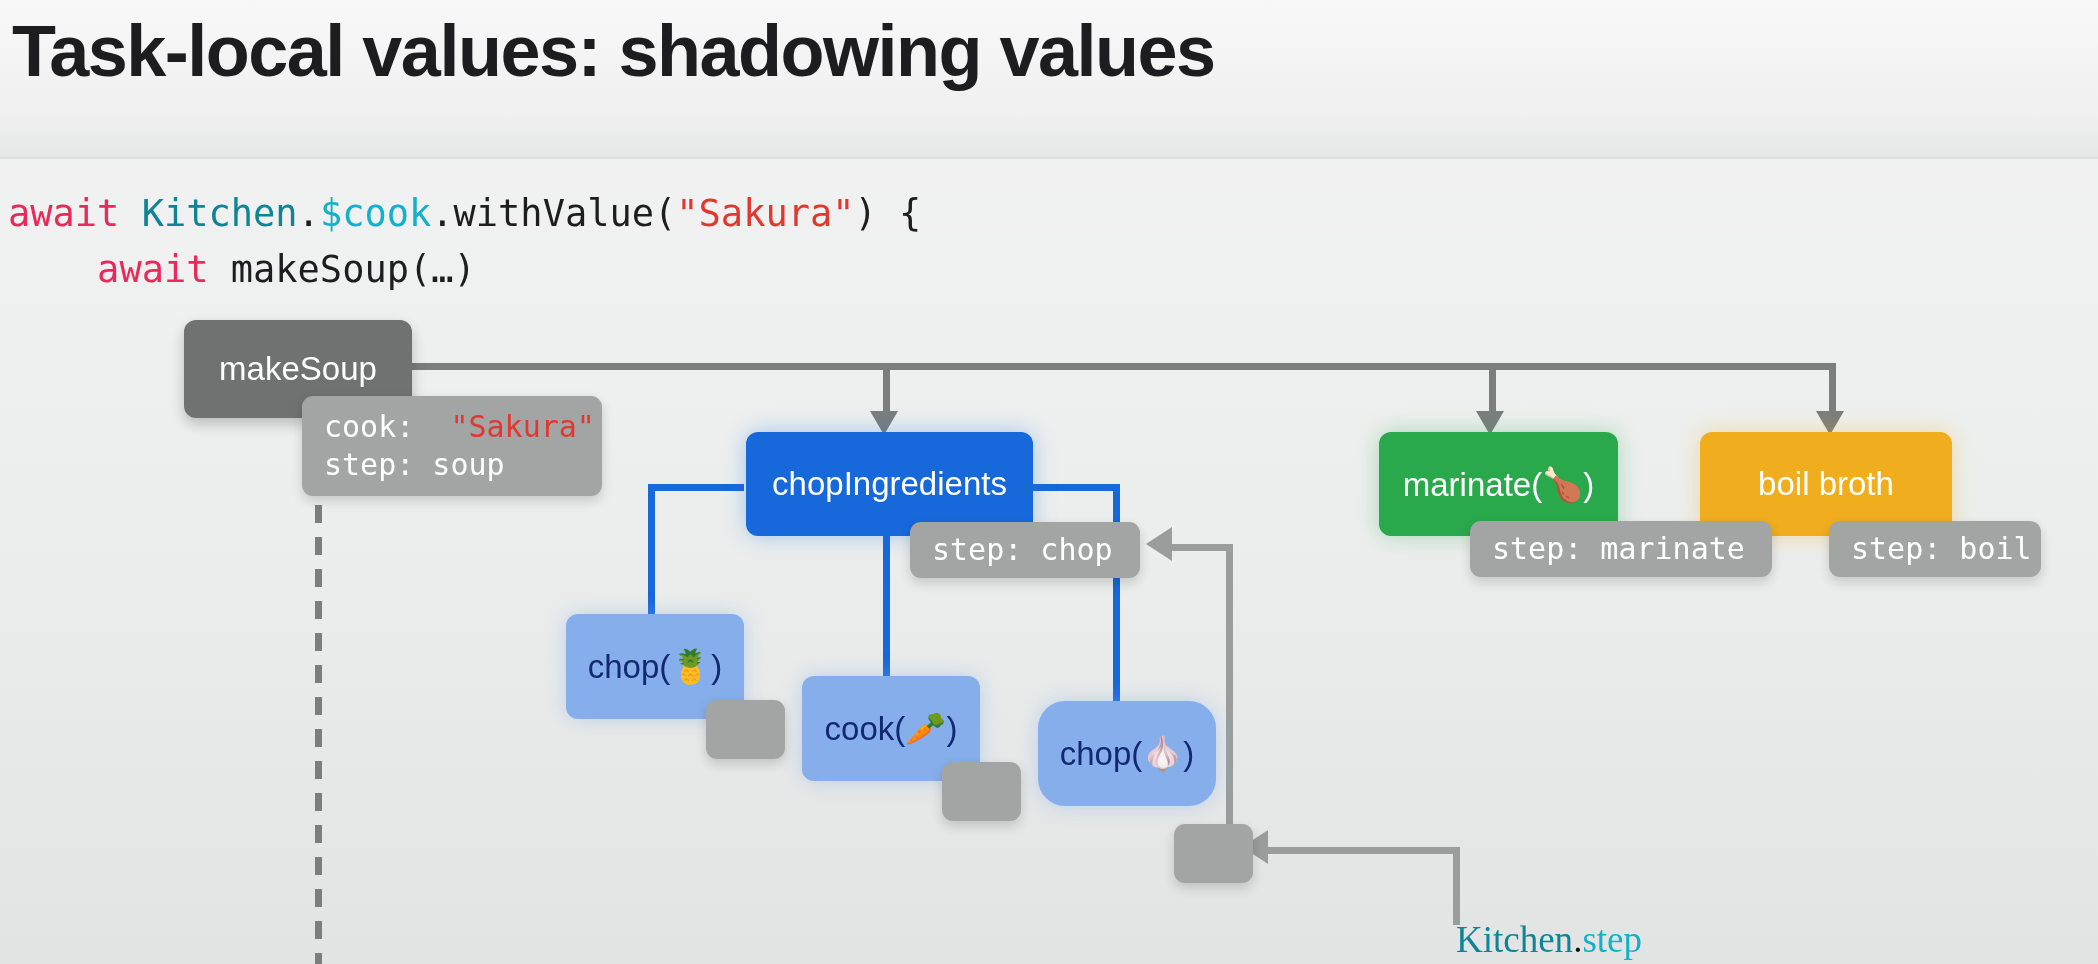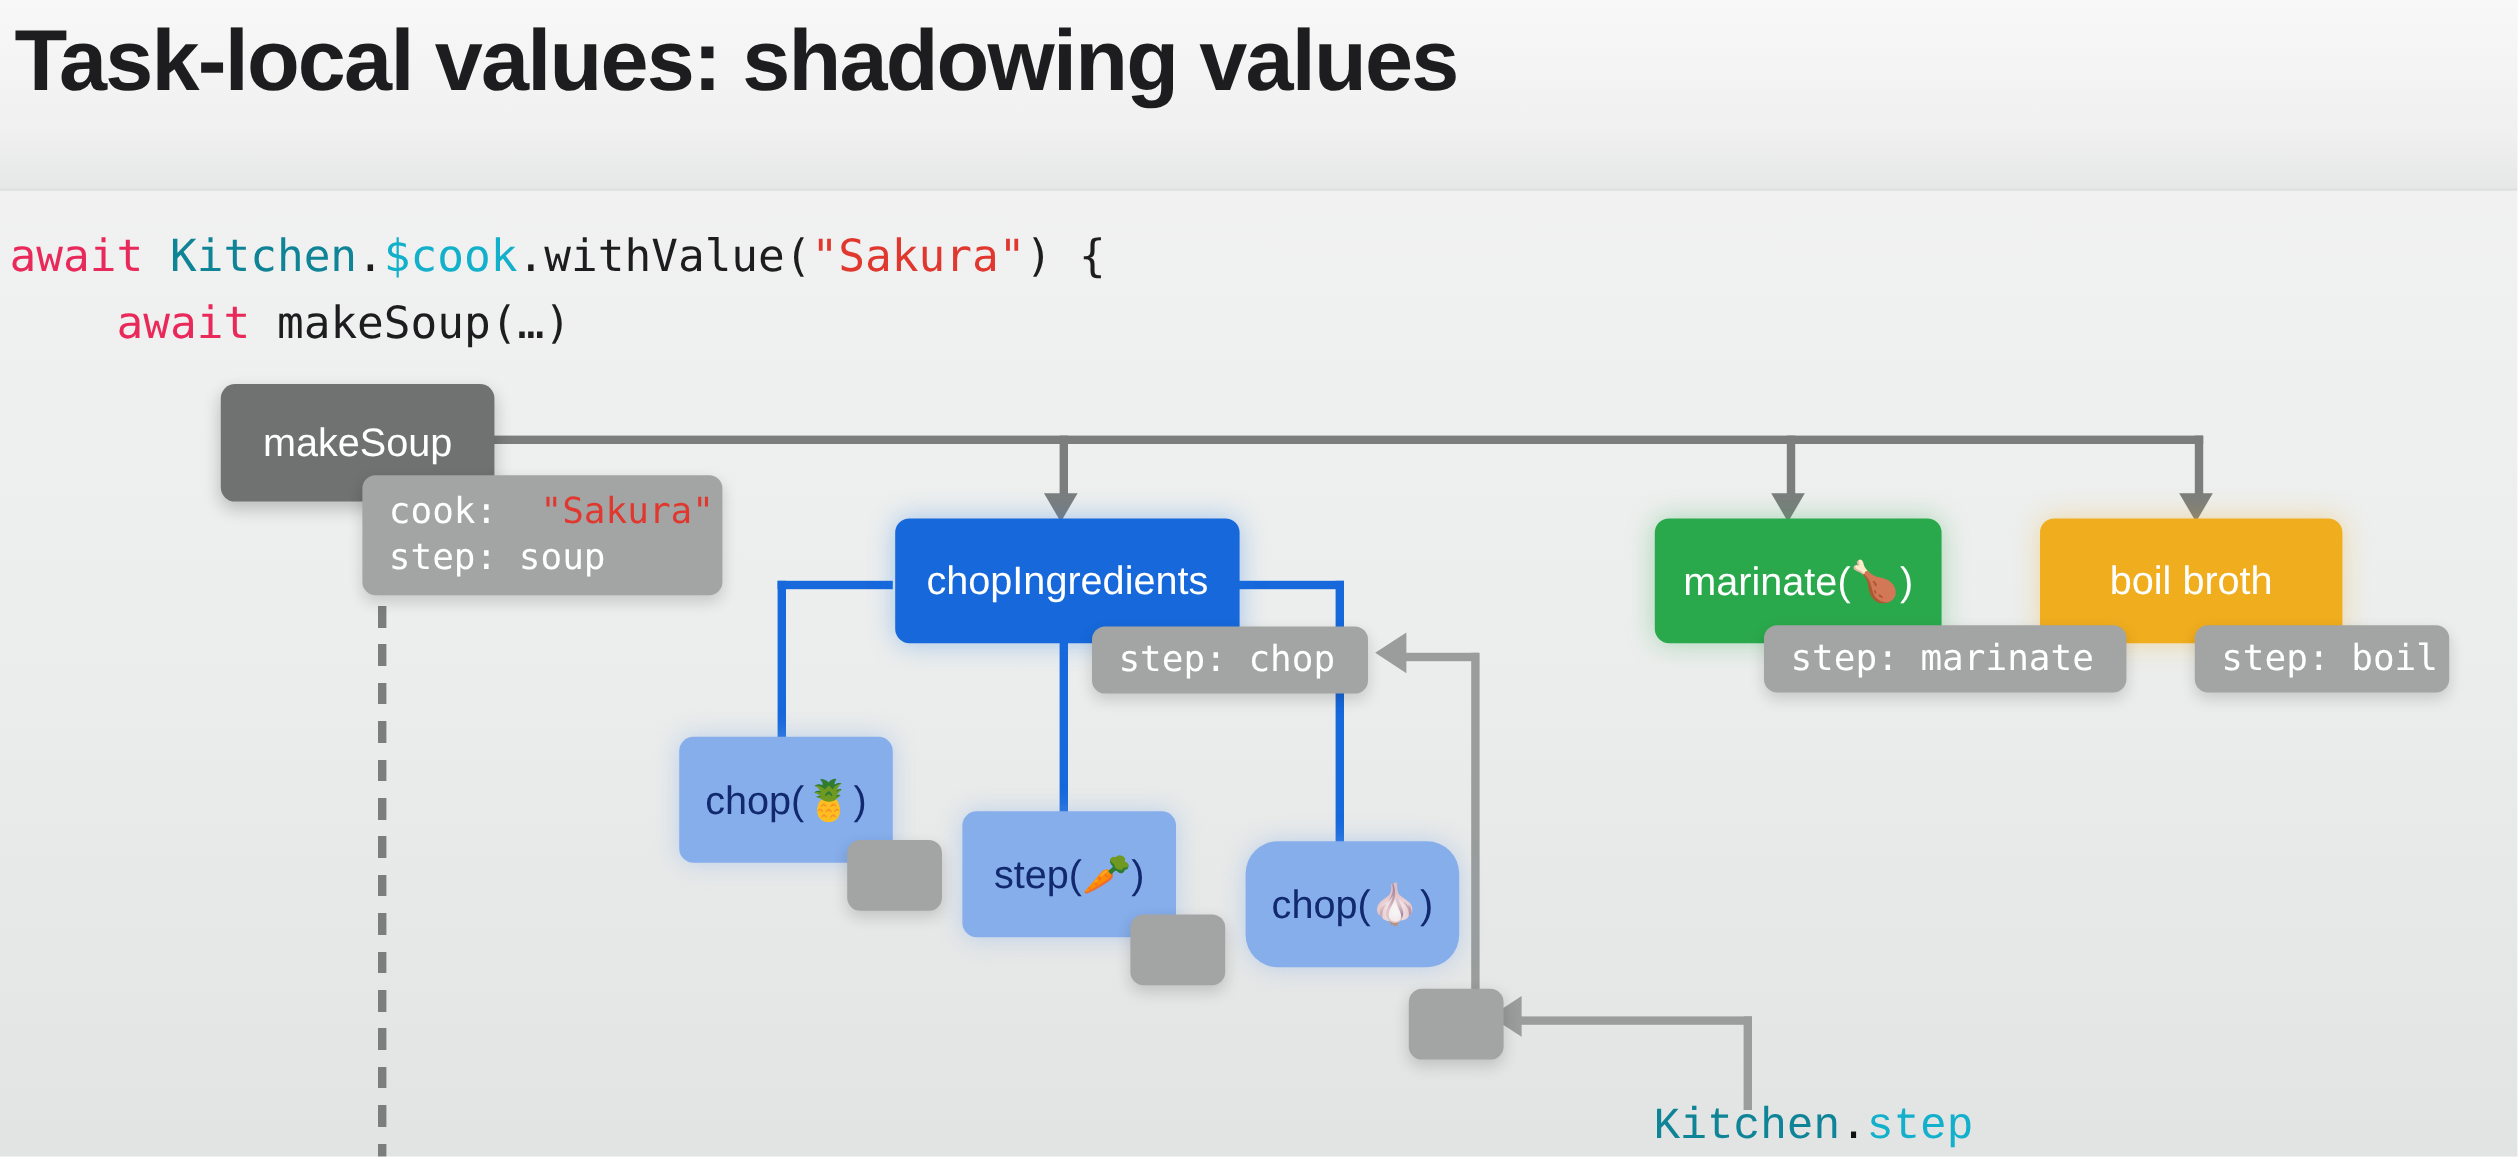--- a/index.html
+++ b/index.html
@@ -136,23 +136,23 @@
     background: repeating-linear-gradient(
       180deg,
       #7b7e7d 0px, #7b7e7d 18px,
       rgba(0,0,0,0) 18px, rgba(0,0,0,0) 32px);
     z-index: 2;
   }
 
   
   #kitchen-step {
     position: absolute;
-    left: 1378px;
+    left: 1456px;
     top: 918px;
-    font-family: Liberation Mono, monospace;
+    font-family: Liberation Serif, serif;
     font-size: 37px;
     white-space: pre;
     z-index: 9;
   }
   #kitchen-step .a { color: #0f8497; }
   #kitchen-step .b { color: #111111; }
   #kitchen-step .c { color: #12b0cb; }
 </style>
 </head>
 <body>
@@ -210,21 +210,21 @@
 
   <div class="node orange" style="left:1700px; top:432px; width:252px; height:104px;">
     <span>boil broth</span>
   </div>
 
   <div class="node lightblue" style="left:566px; top:614px; width:178px; height:105px;">
     <span>chop(🍍)</span>
   </div>
 
   <div class="node lightblue" style="left:802px; top:676px; width:178px; height:105px;">
-    <span>step(🥕)</span>
+    <span>cook(🥕)</span>
   </div>
 
   <div class="node lightblue" style="left:1038px; top:701px; width:178px; height:105px;border-radius:27px;">
     <span>chop(🧄)</span>
   </div>
 
   <div class="tip" style="left:302px; top:396px; width:300px; height:100px; padding:0 22px;">
     <div class="row"><span>cook:  </span><span class="sakura">"Sakura"</span></div>
     <div class="row">step: soup</div>
   </div>

